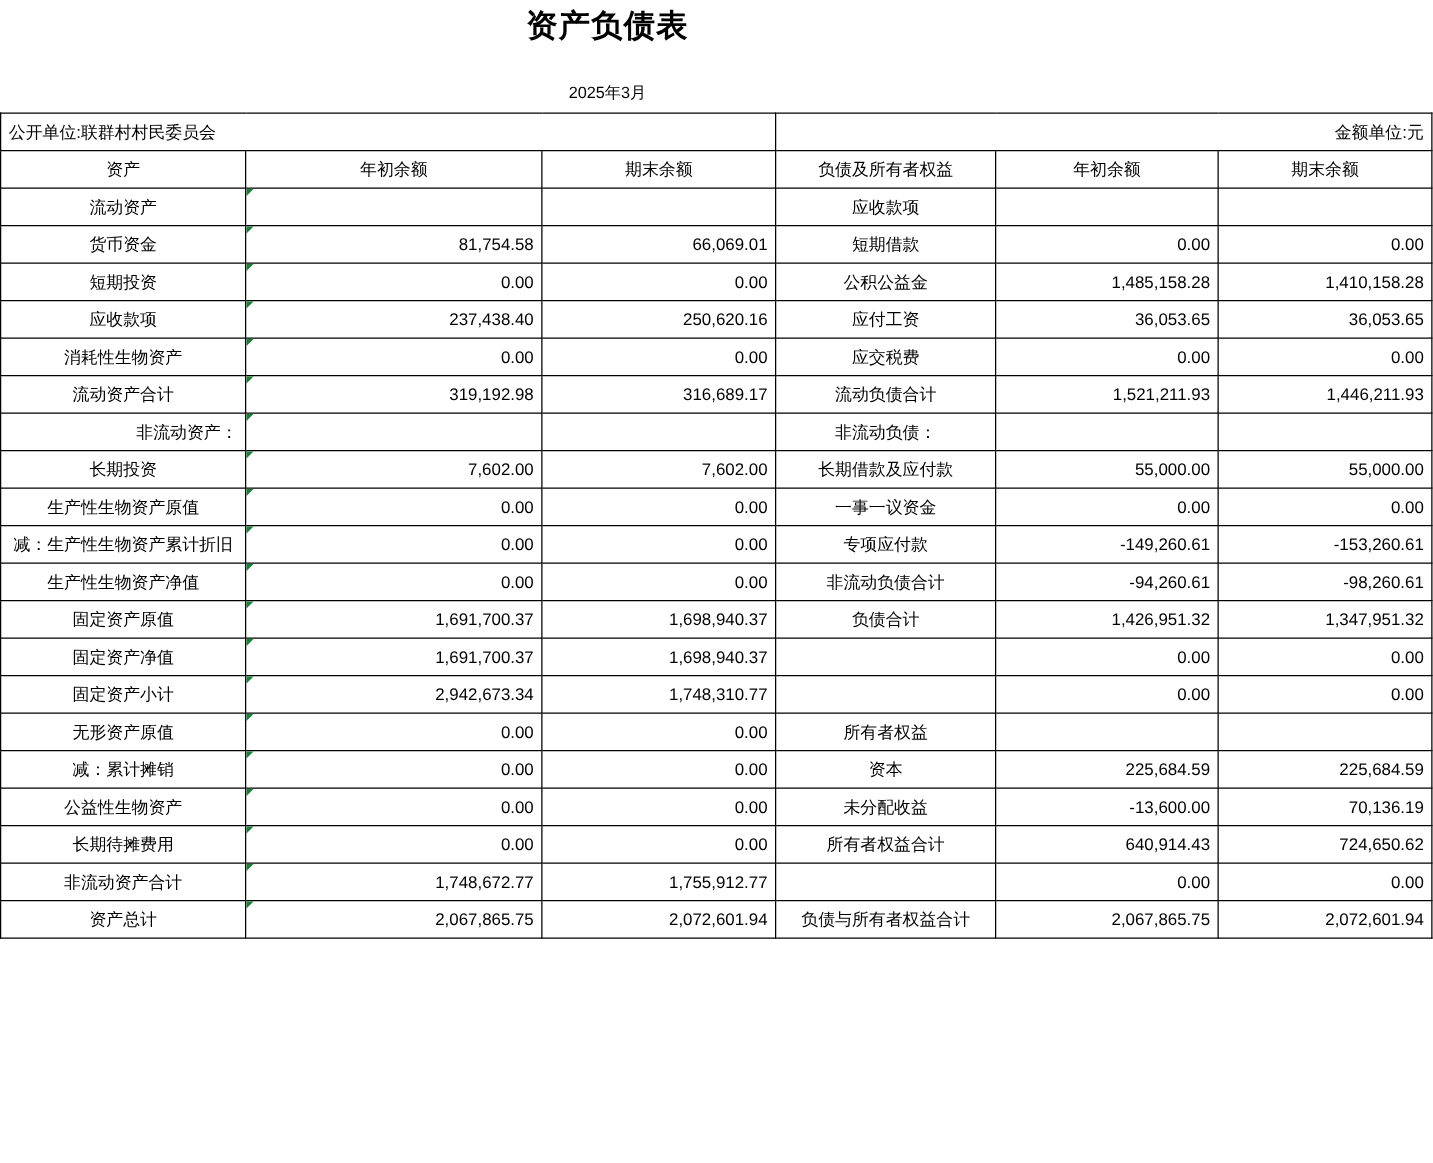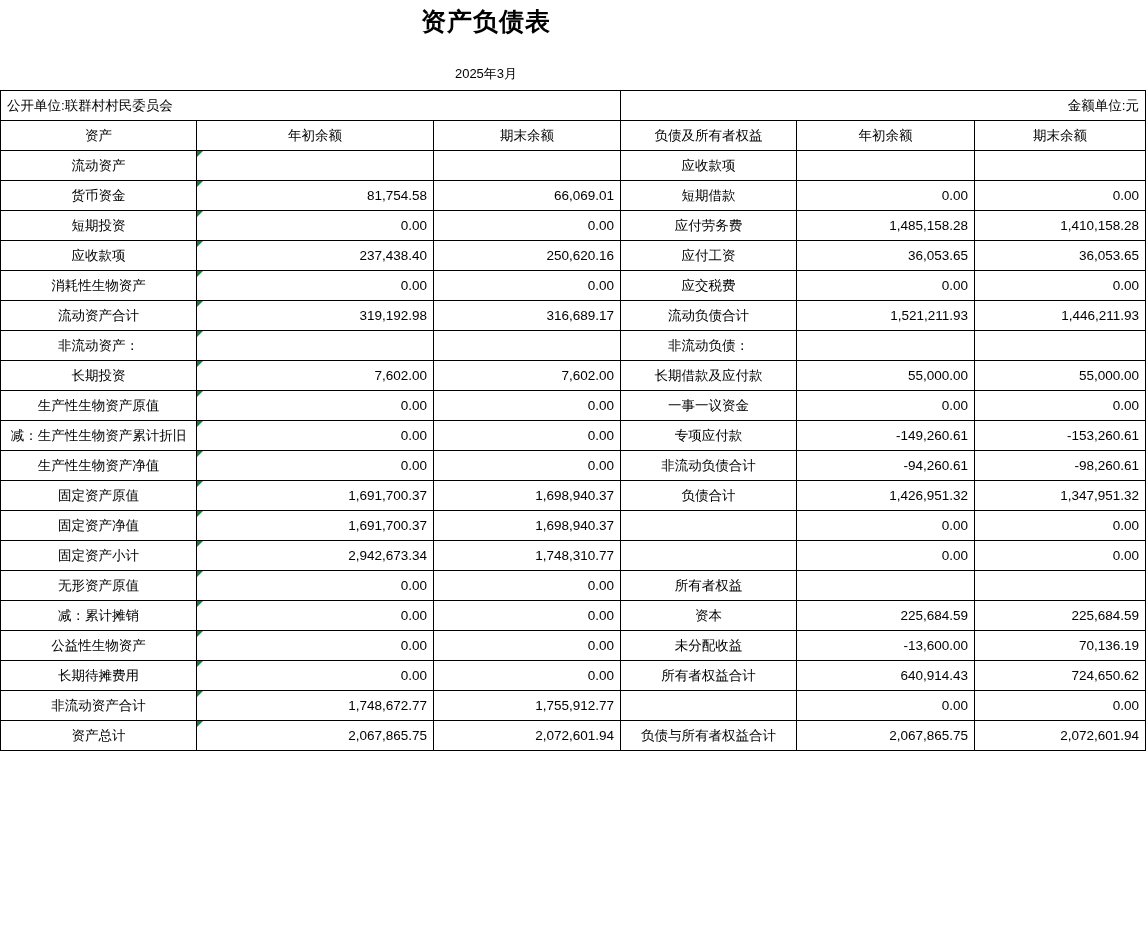--- a/index.html
+++ b/index.html
@@ -65,21 +65,21 @@
     margin-top: 24px;
   }
   .colhead {
     text-align: center;
   }
   .lbl {
     text-align: center;
     font-family: Liberation Serif, serif;
   }
   .lbl-left {
-    text-align: center;
+    text-align: right;
     padding-left: 3px;
     margin-top: 39px;
   }
   .num {
     text-align: right;
     padding-right: 6px;
     position: relative;
   }
   .num.flag::before {
     content: "";
@@ -145,21 +145,21 @@
         <td class="num flag">81,754.58</td>
         <td class="num">66,069.01</td>
         <td class="lbl">短期借款</td>
         <td class="num">0.00</td>
         <td class="num">0.00</td>
       </tr>
       <tr>
         <td class="lbl">短期投资</td>
         <td class="num flag">0.00</td>
         <td class="num">0.00</td>
-        <td class="lbl">应付劳务费</td>
+        <td class="lbl">公积公益金</td>
         <td class="num">1,485,158.28</td>
         <td class="num">1,410,158.28</td>
       </tr>
       <tr>
         <td class="lbl">应收款项</td>
         <td class="num flag">237,438.40</td>
         <td class="num">250,620.16</td>
         <td class="lbl">应付工资</td>
         <td class="num">36,053.65</td>
         <td class="num">36,053.65</td>

